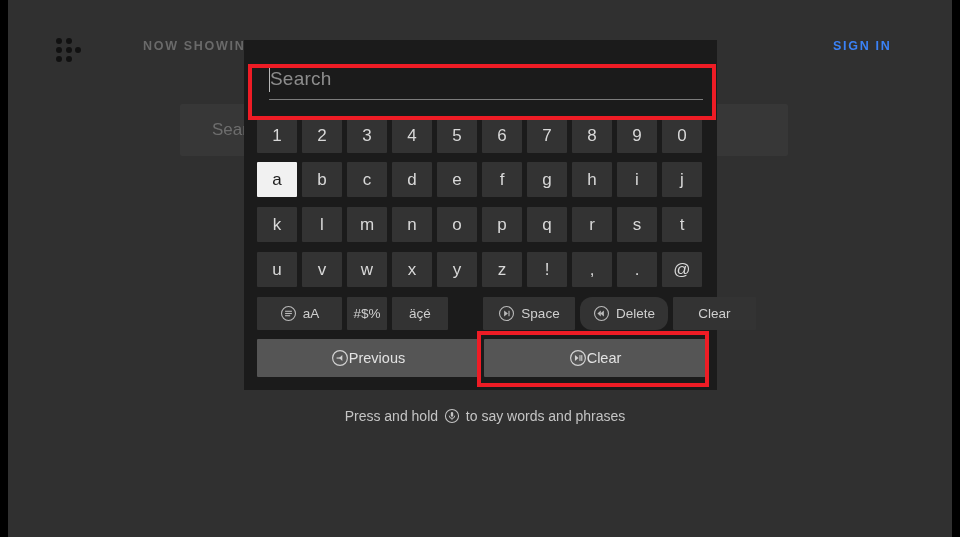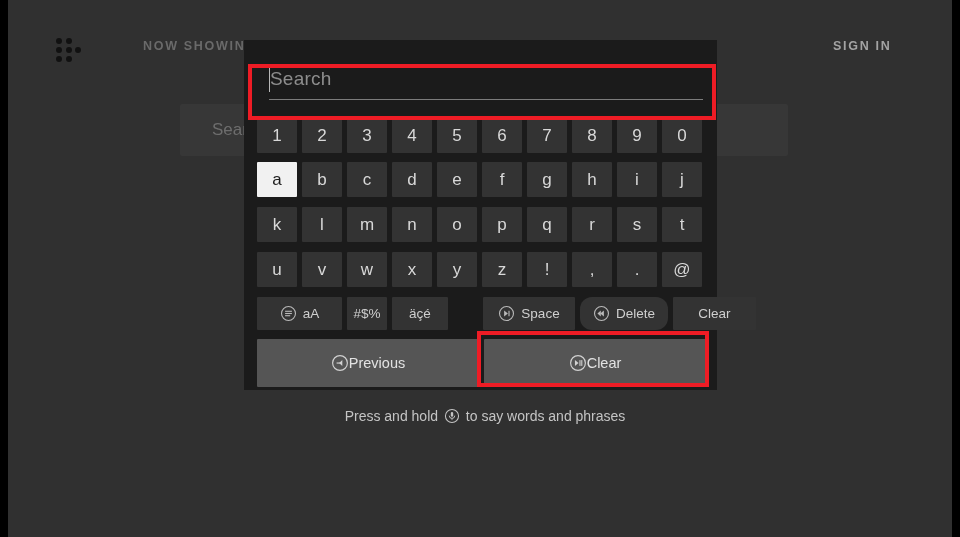--- a/index.html
+++ b/index.html
@@ -56,21 +56,21 @@
     position: absolute;
     top: 15px;
     font-size: 12.5px;
     letter-spacing: 1.7px;
     color: #6a6a6a;
     font-weight: 700;
     white-space: nowrap;
   }
   #nav-now-showing { left: 135px; }
   #nav-coming-soon { left: 290px; }
-  #nav-sign-in { left: 825px; color: #a3a3a3; }
+  #nav-sign-in { left: 825px; color: #3b82f6; }
 
   
   #bg-search-box {
     position: absolute;
     left: 172px; top: 104px;
     width: 608px; height: 52px;
     background: #373737;
     border-radius: 2px;
   }
   #bg-search-placeholder {
@@ -175,21 +175,21 @@
   
   #row-nav {
     position: absolute;
     left: 257px; top: 339px;
     display: flex;
     gap: 5px;
     z-index: 21;
   }
   .navbtn {
     width: 222px;
-    height: 48px;
+    height: 38px;
     background: #555555;
     color: #e2e2e2;
     font-size: 14.5px;
     display: flex;
     align-items: center;
     justify-content: center;
     border-radius: 1px;
     user-select: none;
   }
 

